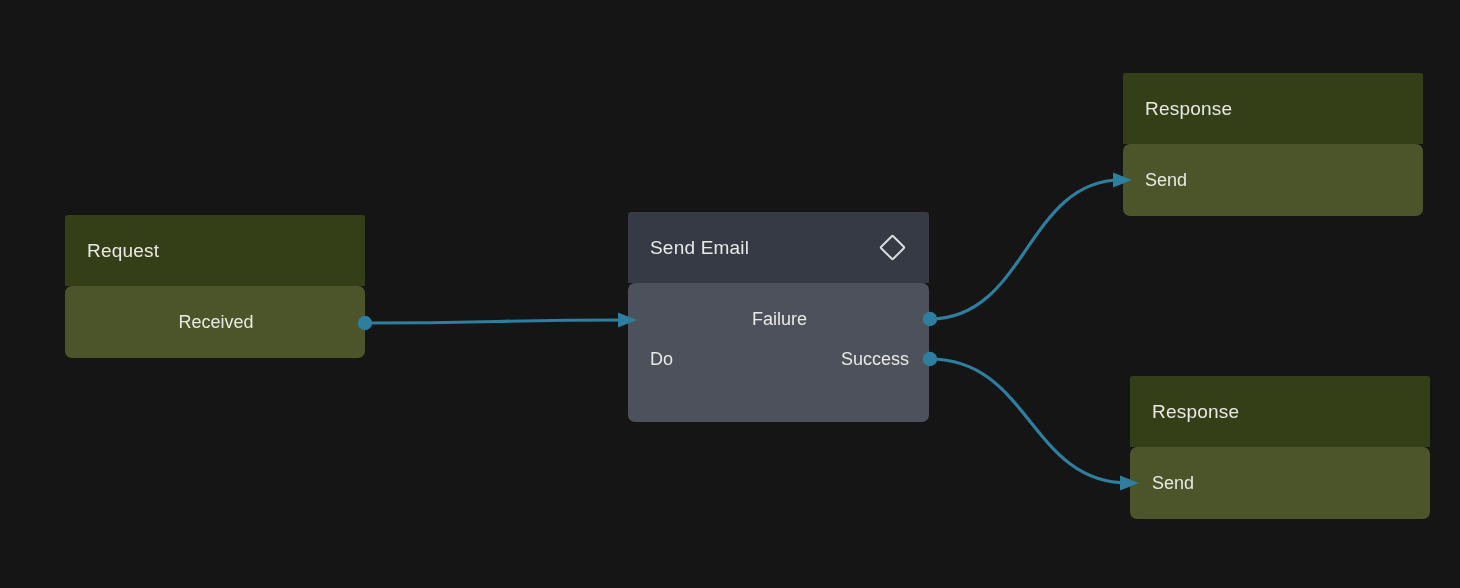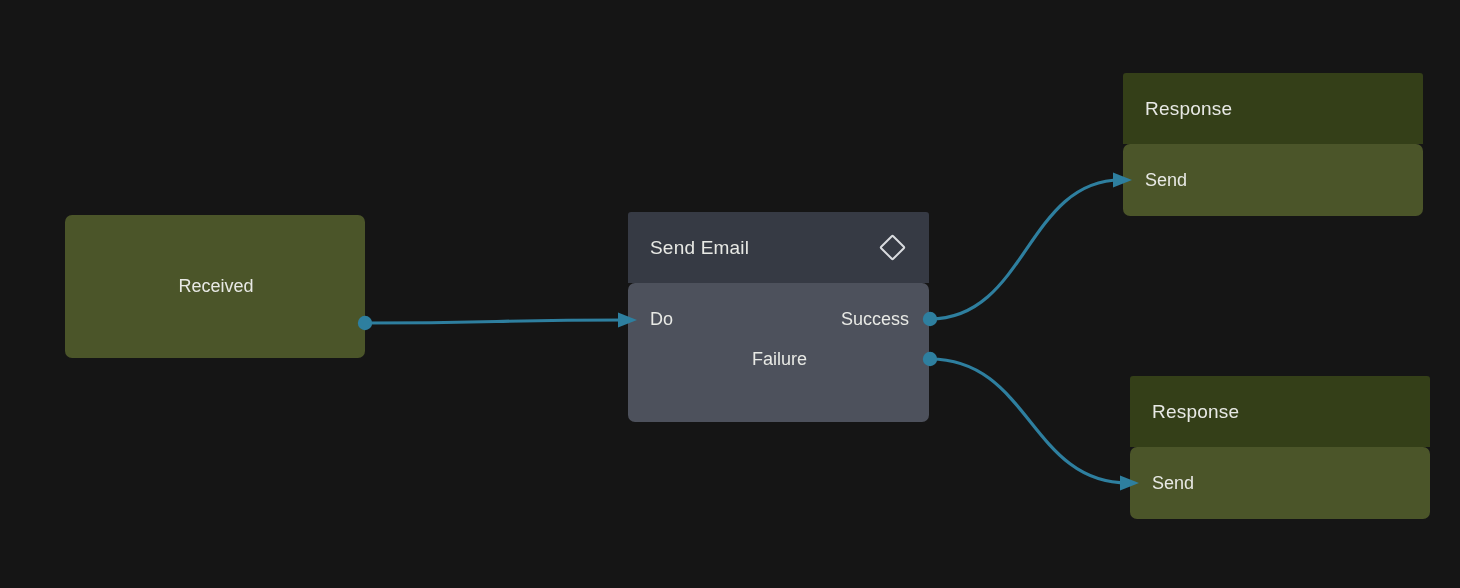--- a/index.html
+++ b/index.html
@@ -81,39 +81,42 @@
     pointer-events:none;
     z-index:5;
   }
 </style>
 </head>
 <body>
 
 <div class="canvas">
 
   <div class="node olive" style="left:65px; top:215px; width:300px; height:143px;">
+    <div class="node-header">
+      <span class="node-title">Request</span>
+    </div>
     <div class="node-body">
       <div class="port-row out-only">
         <span class="port-label">Received</span>
       </div>
     </div>
   </div>
 
   <div class="node slate" style="left:628px; top:212px; width:301px; height:210px;">
     <div class="node-header">
       <span class="node-title">Send Email</span>
       <span class="diamond"></span>
     </div>
     <div class="node-body multi">
+      <div class="port-row out-only">
+        <span class="port-label">Failure</span>
+      </div>
       <div class="port-row split">
         <span class="port-label">Do</span>
         <span class="port-label">Success</span>
-      </div>
-      <div class="port-row out-only">
-        <span class="port-label">Failure</span>
       </div>
     </div>
   </div>
 
   <div class="node olive" style="left:1123px; top:73px; width:300px; height:143px;">
     <div class="node-header">
       <span class="node-title">Response</span>
     </div>
     <div class="node-body">
       <div class="port-row">

